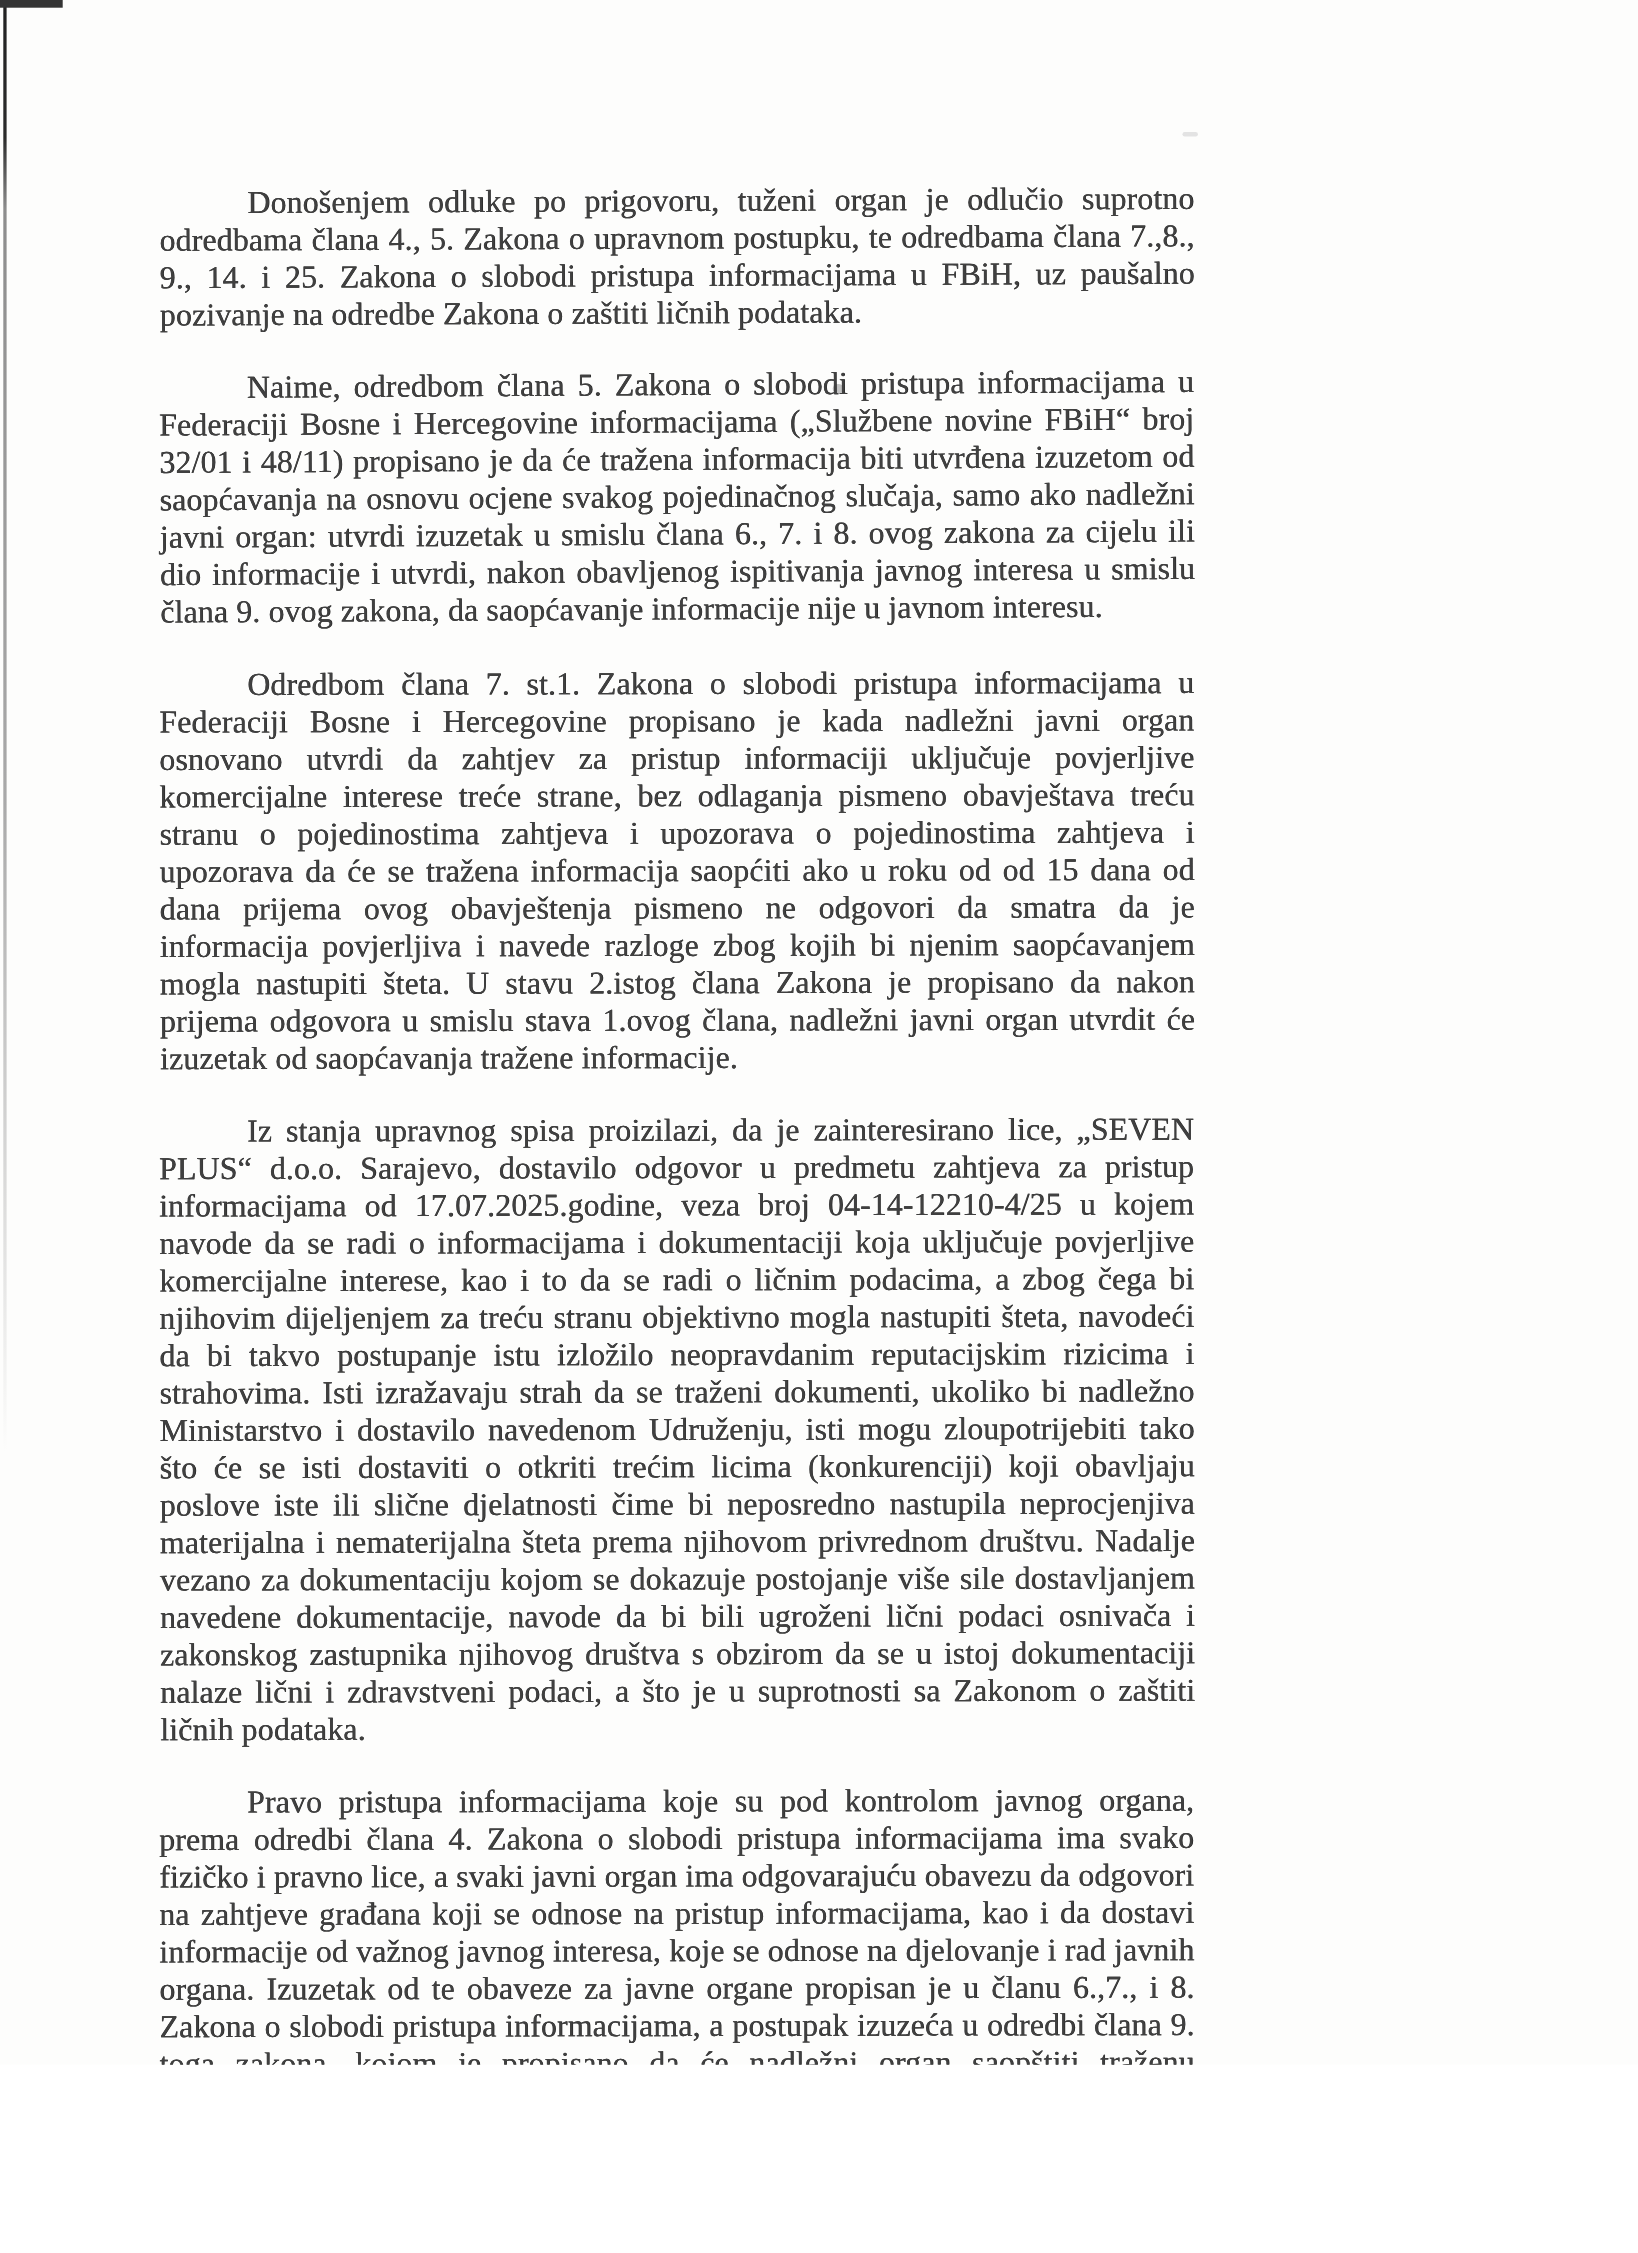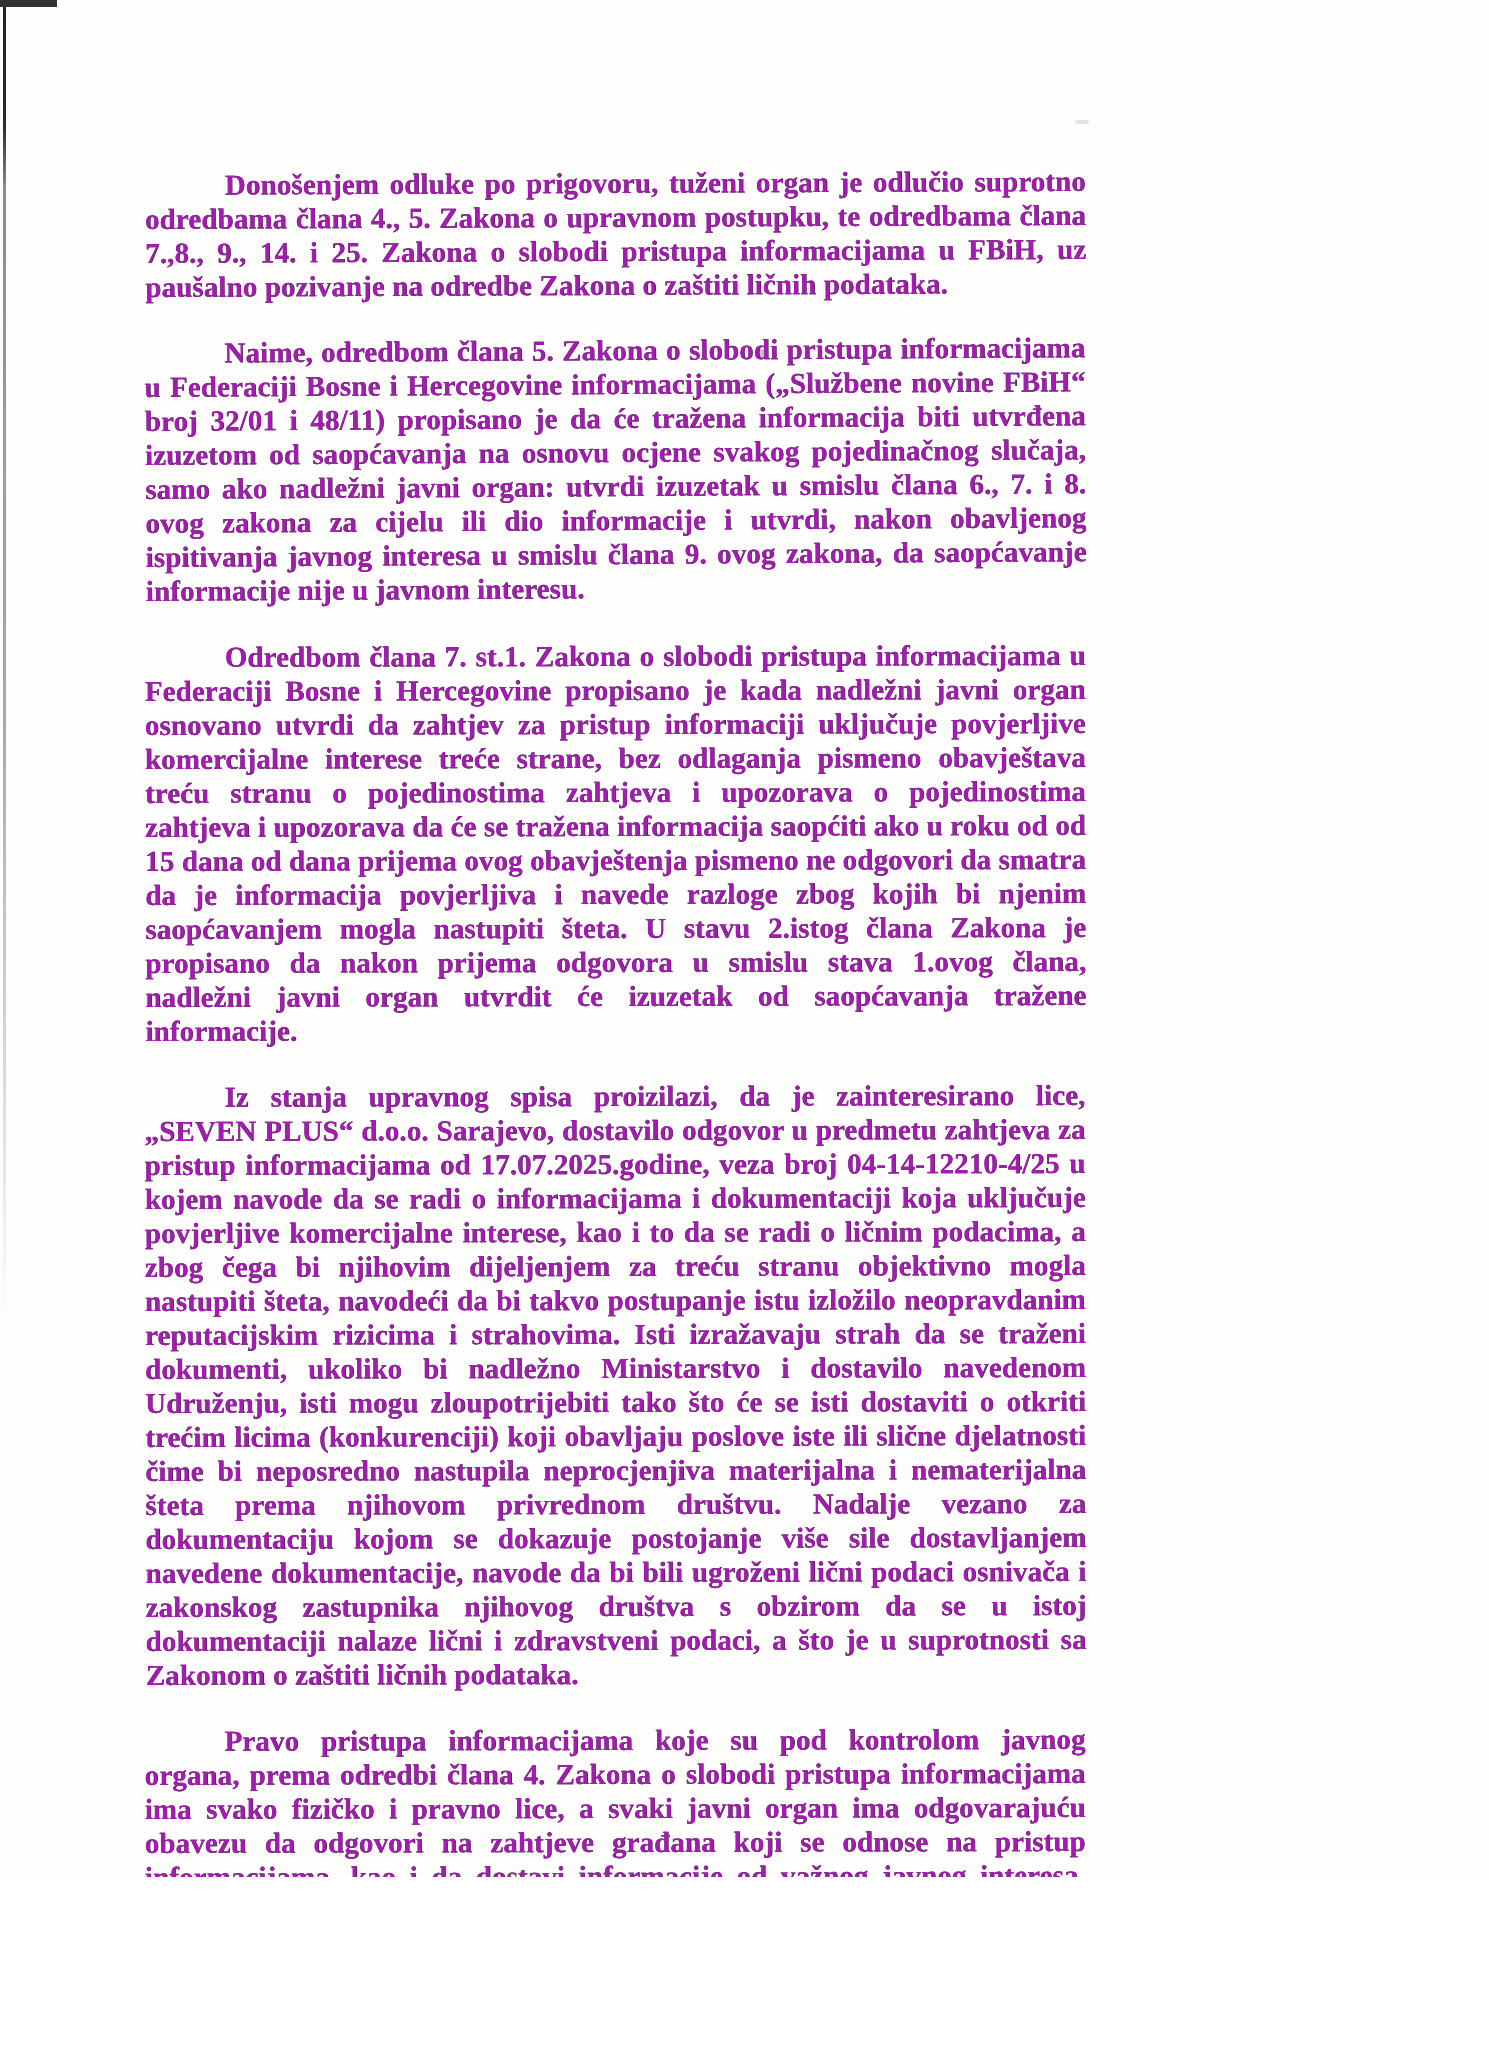--- a/index.html
+++ b/index.html
@@ -7,22 +7,21 @@
     padding: 0;
     background: #ffffff;
   }
   .scan-page {
     position: relative;
     width: 1489px;
     height: 1877px;
     background: #fdfdfc;
     overflow: hidden;
     font-family: "Liberation Serif", "DejaVu Serif", serif;
-    color: #a21caf;
-    font-weight: bold;
+    color: #404040;
   }
   
   .edge-line {
     position: absolute;
     left: 3px;
     top: 0;
     width: 3px;
     height: 1320px;
     background: linear-gradient(
       to bottom,

